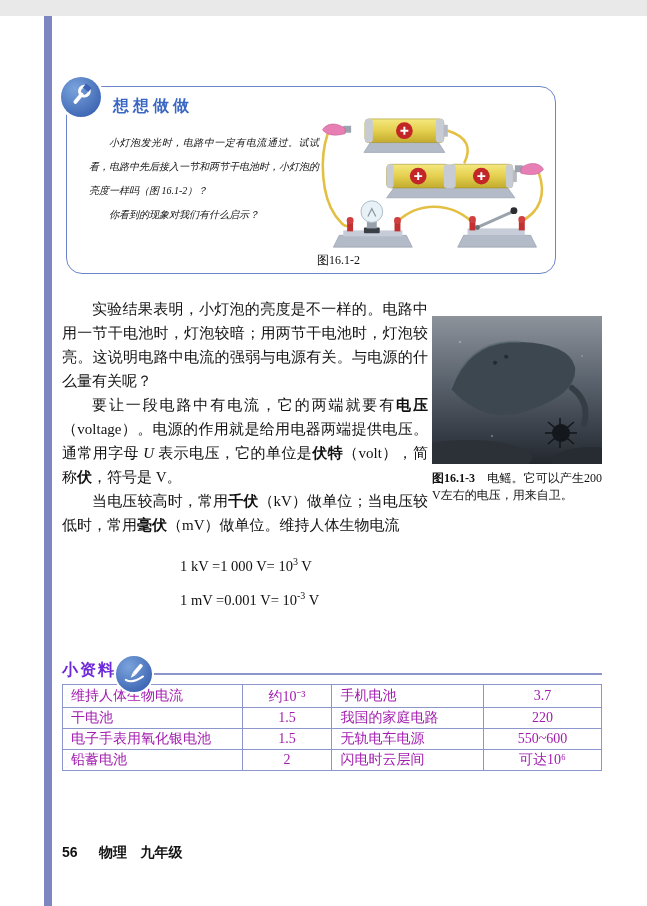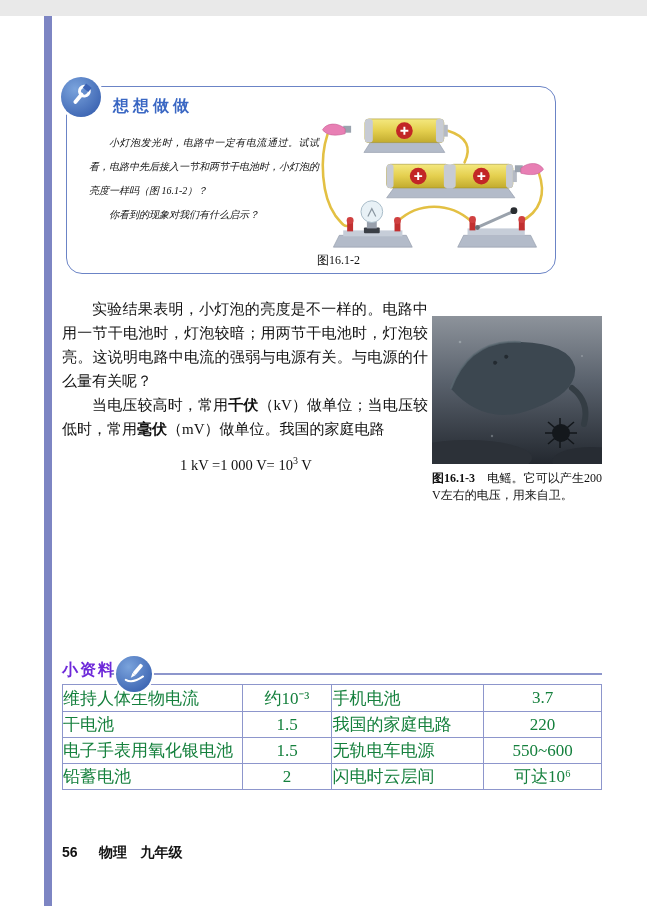--- a/index.html
+++ b/index.html
@@ -37,21 +37,21 @@
   }
 
   
   .text-col {
     position:absolute; left:62px; top:281px; width:366px;
     font-size:15px; line-height:24px; text-align:justify;
   }
   .text-col p { margin:0; text-indent:2em; }
   .text-col b { font-weight:bold; }
   .var { font-style:italic; }
-  .formulas { margin-top:10px; padding-left:118px; font-size:14.5px; line-height:20px; text-indent:0; }
+  .formulas { margin-top:10px; padding-left:118px; font-size:14.5px; line-height:30px; text-indent:0; }
   .formulas sup { font-size:10px; }
 
   .right-col { position:absolute; left:432px; top:300px; width:170px; }
   .photo { width:170px; height:148px; display:block; }
   .photo-caption { margin-top:6px; font-size:12px; line-height:17px; text-align:justify; }
 
   
   .data-section { position:absolute; left:62px; top:628px; width:540px; }
   .data-header { position:relative; height:40px; }
   .header-line { position:absolute; left:48px; right:0; bottom:9px; height:2px; background:#8d96cc; }
@@ -63,21 +63,21 @@
     position:absolute; left:54px; bottom:-8px; width:36px; height:36px; border-radius:50%;
     background:radial-gradient(circle at 35% 30%, #7aa3dc, #2d55a8);
     box-shadow:0 0 0 2px #fff; display:flex; align-items:center; justify-content:center;
   }
   .table-title {
     text-align:center; font-weight:bold; font-size:15px; margin:8px 0 8px;
     font-family:"Liberation Sans", sans-serif;
   }
   table.volt { width:100%; border-collapse:collapse; }
   table.volt td {
-    border:1px solid #8d96cc; font-size:17px; height:21px; padding:1px 0; color:#15803d;
+    border:1px solid #8d96cc; font-size:14px; height:21px; padding:1px 8px; color:#a21caf;
   }
   td.val { text-align:center; }
 
   .footer { position:absolute; left:62px; top:828px; font-size:14px; color:#111;font-weight:bold; }
   .footer .pnum { font-family:"Liberation Sans", sans-serif; }
   .footer .subj { margin-left:18px; }
   .footer .grade { margin-left:10px; }
 
   .wire { fill:none; stroke:#e3c043; stroke-width:2.6; stroke-linecap:round; }
 </style>
@@ -176,23 +176,25 @@
           <circle cx="197" cy="101" r="3.5" fill="#2a2d31"></circle>
           <circle cx="160" cy="118" r="2.5" fill="#6a7078"></circle>
         </g>
       </svg>
       <div class="fig1-caption">图16.1-2</div>
     </div>
   </div>
 
   <div class="text-col">
     <p class="para">实验结果表明，小灯泡的亮度是不一样的。电路中用一节干电池时，灯泡较暗；用两节干电池时，灯泡较亮。这说明电路中电流的强弱与电源有关。与电源的什么量有关呢？</p>
-    <p class="para"><span>当电压较高时，常用</span><b>千伏</b><span>（kV）做单位；当电压较低时，常用</span><b>毫伏</b><span>（mV）做单位。我国的家庭电路</span></p>
+    <p class="para"><span>要让一段电路中有电流，它的两端就要有</span><b>电压</b><span>（voltage）。电源的作用就是给用电器两端提供电压。通常用字母 </span><span class="var">U</span><span> 表示电压，它的单位是</span><b>伏特</b><span>（volt），简称</span><b>伏</b><span>，符号是 V。</span></p>
+    <p class="para"><span>当电压较高时，常用</span><b>千伏</b><span>（kV）做单位；当电压较低时，常用</span><b>毫伏</b><span>（mV）做单位。维持人体生物电流</span></p>
     <div class="formulas">
       <div><span>1 kV =1 000 V= 10</span><sup>3</sup><span> V</span></div>
+      <div><span>1 mV =0.001 V= 10</span><sup>-3</sup><span> V</span></div>
     </div>
   </div>
 
   <div class="right-col">
     <svg class="photo" viewBox="0 0 170 148">
       <defs>
         <linearGradient id="sea" x1="0" y1="0" x2="0" y2="1">
           <stop offset="0" stop-color="#8d939b"></stop>
           <stop offset="0.45" stop-color="#59616c"></stop>
           <stop offset="1" stop-color="#23282f"></stop>

